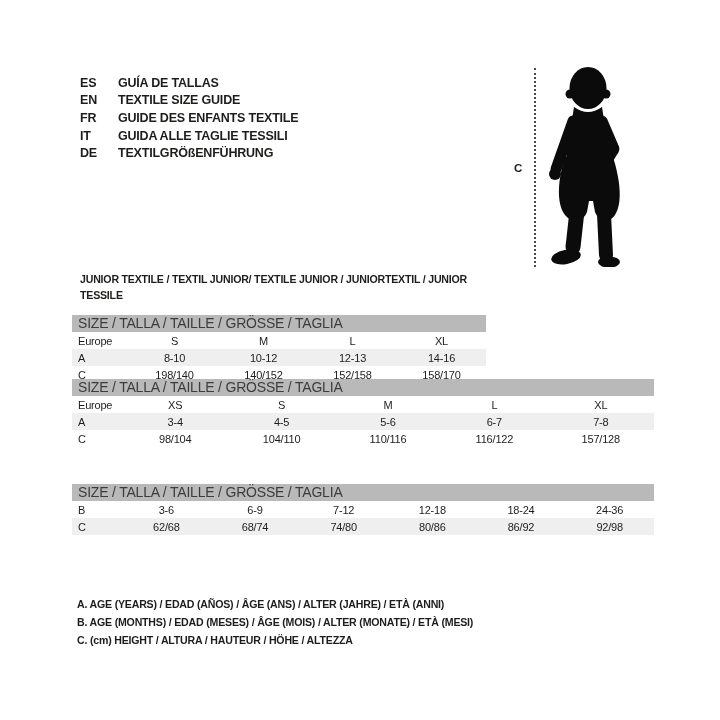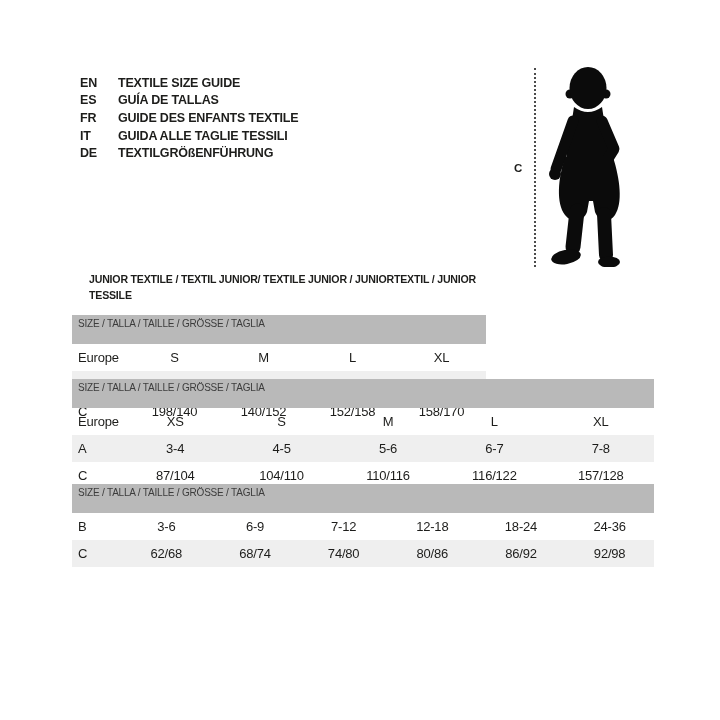--- a/index.html
+++ b/index.html
@@ -35,56 +35,56 @@
     border-left:2px dotted var(--dotted);}
   .figure svg{position:absolute;left:31px;top:0;}
 
   
   .size-table{position:absolute;left:72px;}
   .t-junior{top:272px;width:414px;}
   .t-children{top:379px;width:582px;}
   .t-babies{top:484px;width:582px;}
   .table-title{
     font-size:10.6px;font-weight:bold;letter-spacing:-0.2px;
-    line-height:15.5px;margin-left:17px;margin-bottom:12px;white-space:pre-line;
+    line-height:15.5px;margin-left:8px;margin-bottom:12px;white-space:pre-line;
   }
   .t-babies .table-title{margin-bottom:11px;}
   .size-header{
     background:var(--header-bar);color:var(--header-text);
-    height:29px;line-height:17px;font-size:10px;letter-spacing:-0.2px;
+    height:17px;line-height:17px;font-size:14px;letter-spacing:-0.2px;
     padding-left:6px;
   }
   table{border-collapse:collapse;width:100%;table-layout:fixed;}
   td{
-    height:27px;font-size:13px;letter-spacing:-0.2px;text-align:center;
+    height:17px;font-size:11px;letter-spacing:-0.2px;text-align:center;
     padding:0;vertical-align:middle;white-space:nowrap;
   }
   td.rowlabel{text-align:left;padding-left:6px;}
   .t-junior td.rowlabel{width:58px;}
   .t-children td.rowlabel{width:50px;}
   .t-babies td.rowlabel{width:50px;}
   tbody tr:nth-child(2) td{background:var(--row-alt);}
 
   
   .notes{position:absolute;left:77px;top:596px;}
   .note-line{font-size:10.6px;font-weight:bold;letter-spacing:-0.2px;line-height:17.8px;}
 </style>
 </head>
 <body>
 
 <div class="page">
 
   <div class="lang-block">
     <div class="lang-row">
+      <span class="lang-code">ES</span>
+      <span class="lang-label">GUÍA DE TALLAS</span>
+    </div>
+    <div class="lang-row">
       <span class="lang-code">EN</span>
       <span class="lang-label">TEXTILE SIZE GUIDE</span>
-    </div>
-    <div class="lang-row">
-      <span class="lang-code">ES</span>
-      <span class="lang-label">GUÍA DE TALLAS</span>
     </div>
     <div class="lang-row">
       <span class="lang-code">FR</span>
       <span class="lang-label">GUIDE DES ENFANTS TEXTILE</span>
     </div>
     <div class="lang-row">
       <span class="lang-code">IT</span>
       <span class="lang-label">GUIDA ALLE TAGLIE TESSILI</span>
     </div>
     <div class="lang-row">
@@ -167,21 +167,21 @@
           <tr>
             <td class="rowlabel">A</td>
             <td>3-4</td>
             <td>4-5</td>
             <td>5-6</td>
             <td>6-7</td>
             <td>7-8</td>
           </tr>
           <tr>
             <td class="rowlabel">C</td>
-            <td>87/104</td>
+            <td>98/104</td>
             <td>104/110</td>
             <td>110/116</td>
             <td>116/122</td>
             <td>157/128</td>
           </tr>
         </tbody>
       </table>
   </section>
 
   <section class="size-table t-babies">
@@ -203,14 +203,19 @@
             <td>68/74</td>
             <td>74/80</td>
             <td>80/86</td>
             <td>86/92</td>
             <td>92/98</td>
           </tr>
         </tbody>
       </table>
   </section>
 
+  <div class="notes">
+    <div class="note-line">A. AGE (YEARS) / EDAD (AÑOS) / ÂGE (ANS) / ALTER (JAHRE) / ETÀ (ANNI)</div>
+    <div class="note-line">B. AGE (MONTHS) / EDAD (MESES) / ÂGE (MOIS) / ALTER (MONATE) / ETÀ (MESI)</div>
+    <div class="note-line">C. (cm) HEIGHT / ALTURA / HAUTEUR / HÖHE / ALTEZZA</div>
+  </div>
 
 </div>
 
 </body></html>

